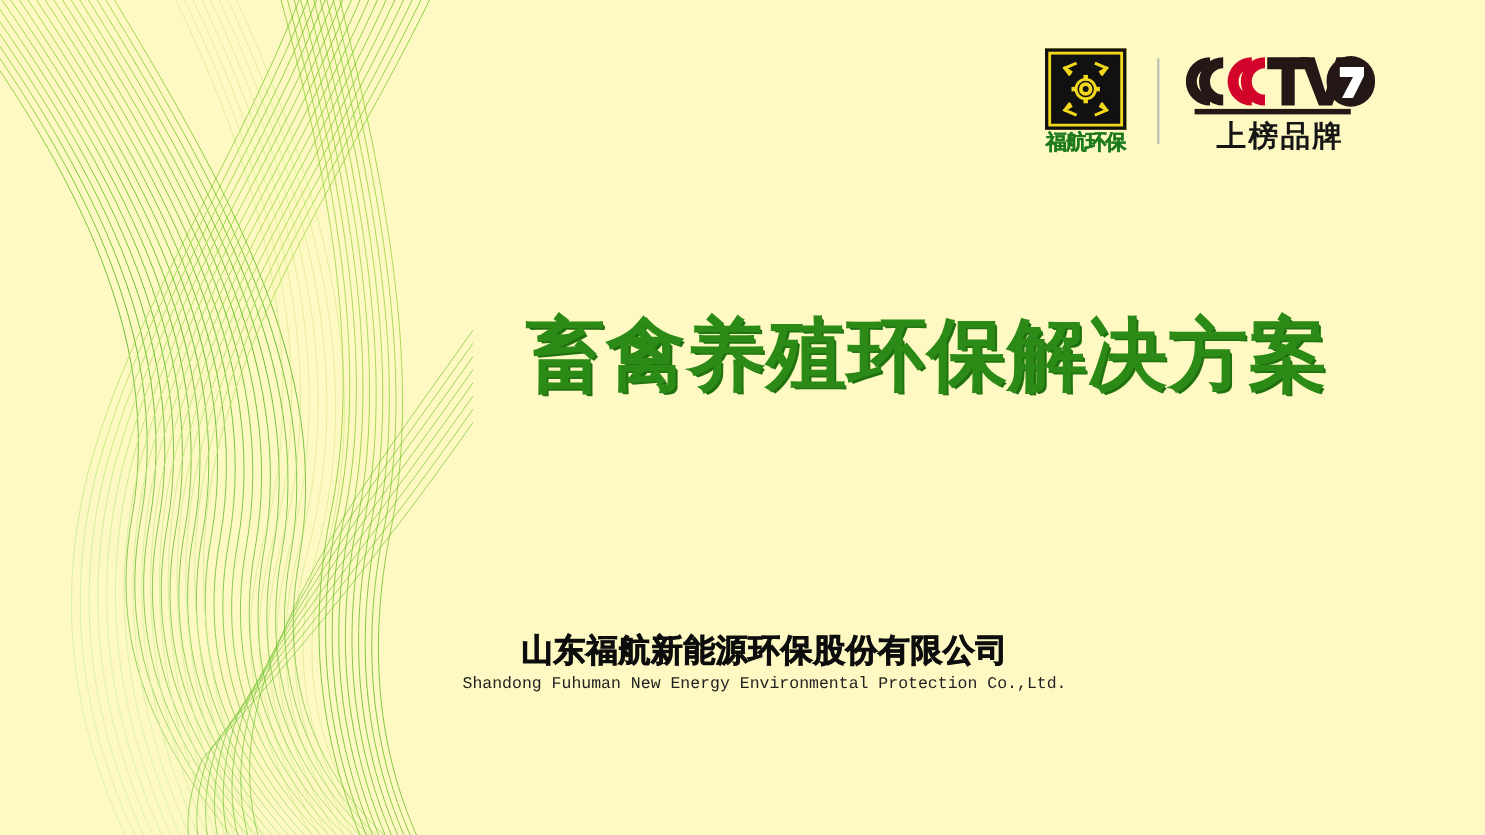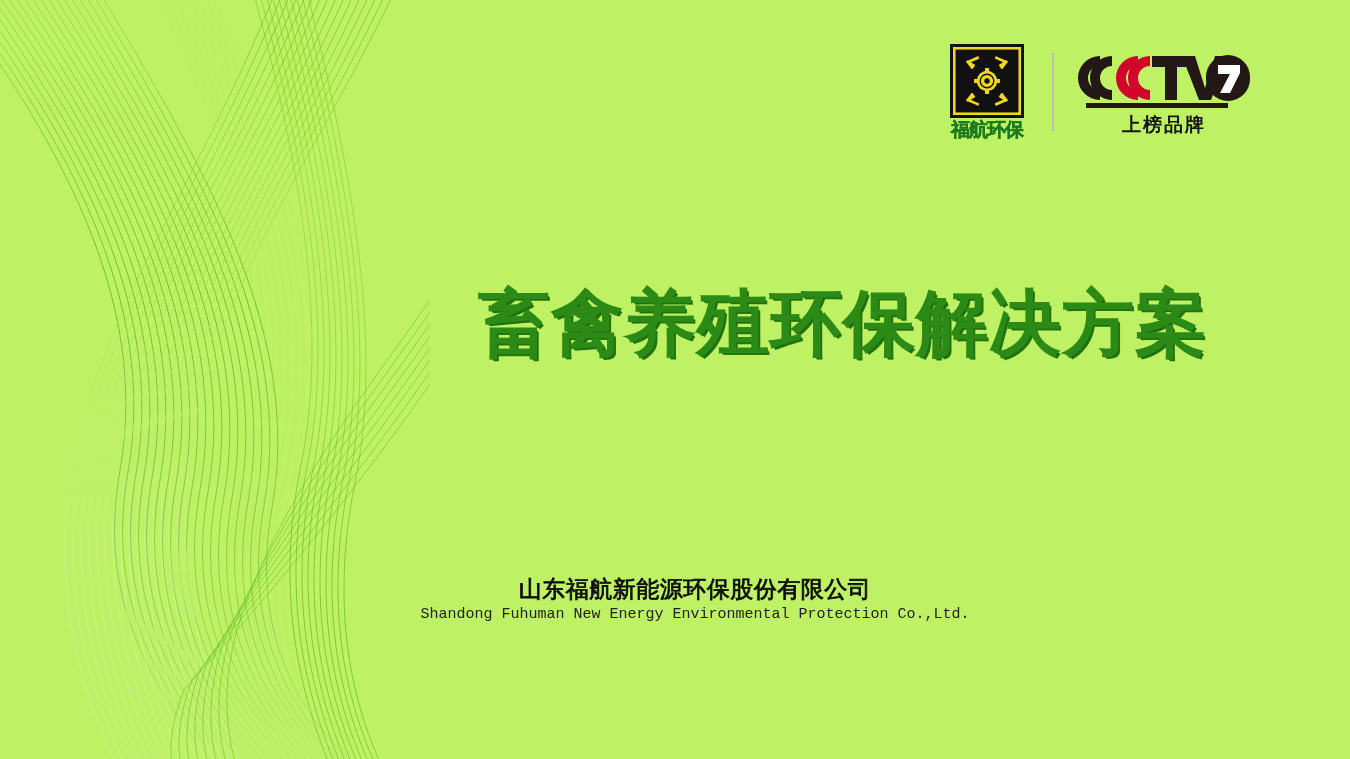--- a/index.html
+++ b/index.html
@@ -8,21 +8,21 @@
     padding: 0;
     background: #ffffff;
   }
   body {
     font-family: "Liberation Sans", "DejaVu Sans", sans-serif;
   }
   .slide {
     position: relative;
     width: 1350px;
     height: 759px;
-    background: #bef264;
+    background: #fef9c3;
     overflow: hidden;
   }
 
   
   .ribbon-art {
     position: absolute;
     left: 0;
     top: 0;
     width: 430px;
     height: 759px;
@@ -77,21 +77,21 @@
     flex: none;
   }
   .cctv-block {
     display: flex;
     flex-direction: column;
     align-items: center;
   }
   .cctv-wordmark { display:block; }
   .cctv-caption {
     margin-top: 3px;
-    font-size: 19px;
+    font-size: 27px;
     font-weight: bold;
     color: #151515;
     letter-spacing: 2px;
     white-space: nowrap;
     line-height: 1;
   }
 
   
   .main-title {
     position: absolute;
@@ -112,22 +112,22 @@
 
   
   .company-block {
     position: absolute;
     left: 0;
     right: 0;
     top: 576px;
     text-align: center;
   }
   .company-cn {
-    font-size: 23px;
-    font-weight: normal;
+    font-size: 29px;
+    font-weight: bold;
     color: #0d0d0d;
     letter-spacing: 0.5px;
     line-height: 1.15;
     -webkit-text-stroke: 0.8px #0d0d0d;
     margin-left: 40px;
   }
   .company-en {
     margin-top: 4px;
     font-family: Liberation Mono, monospace;
     font-size: 15px;

